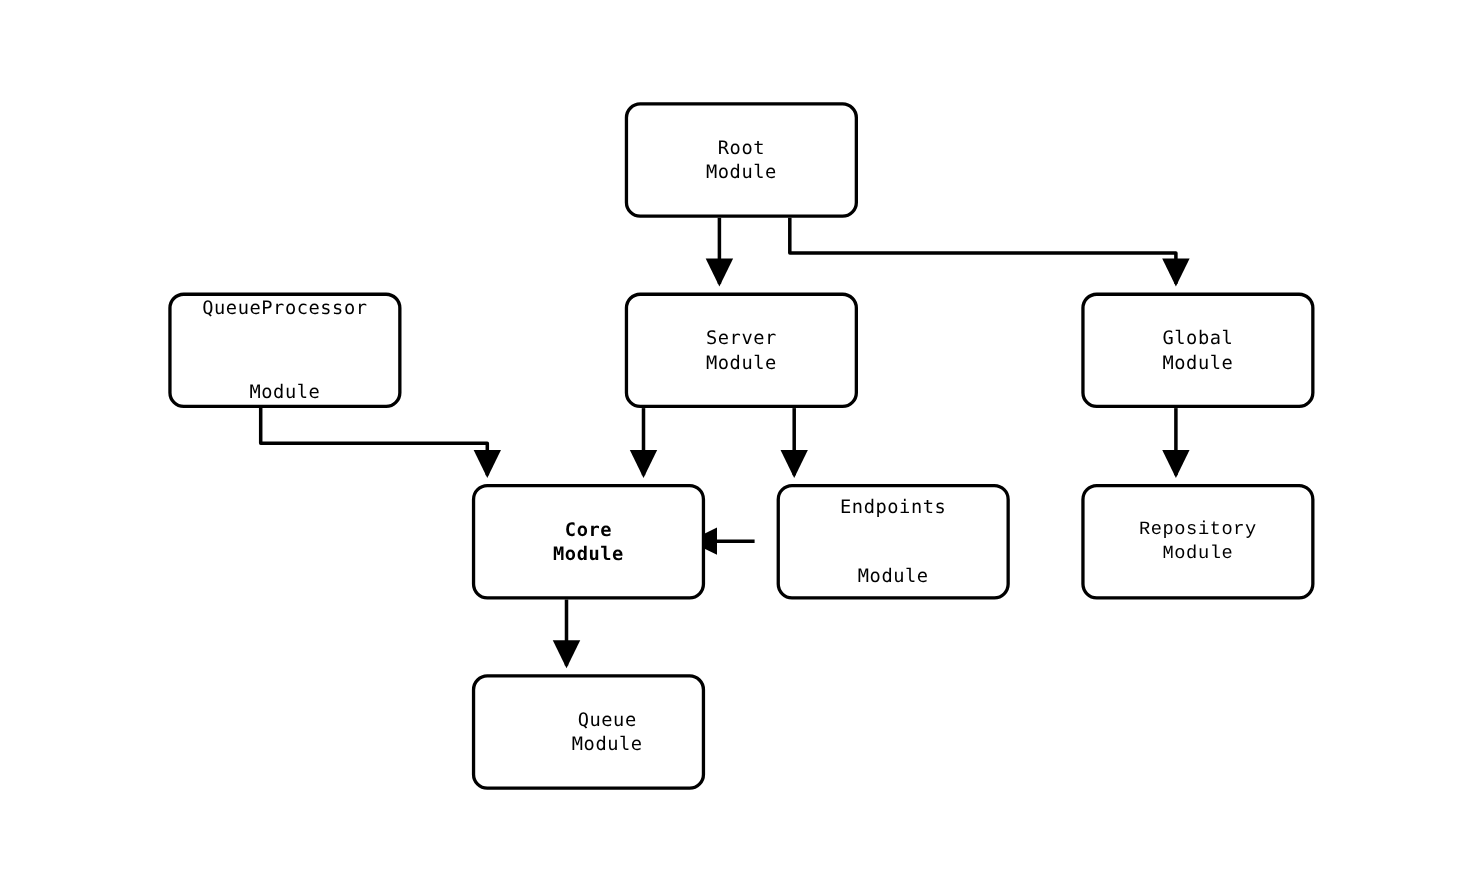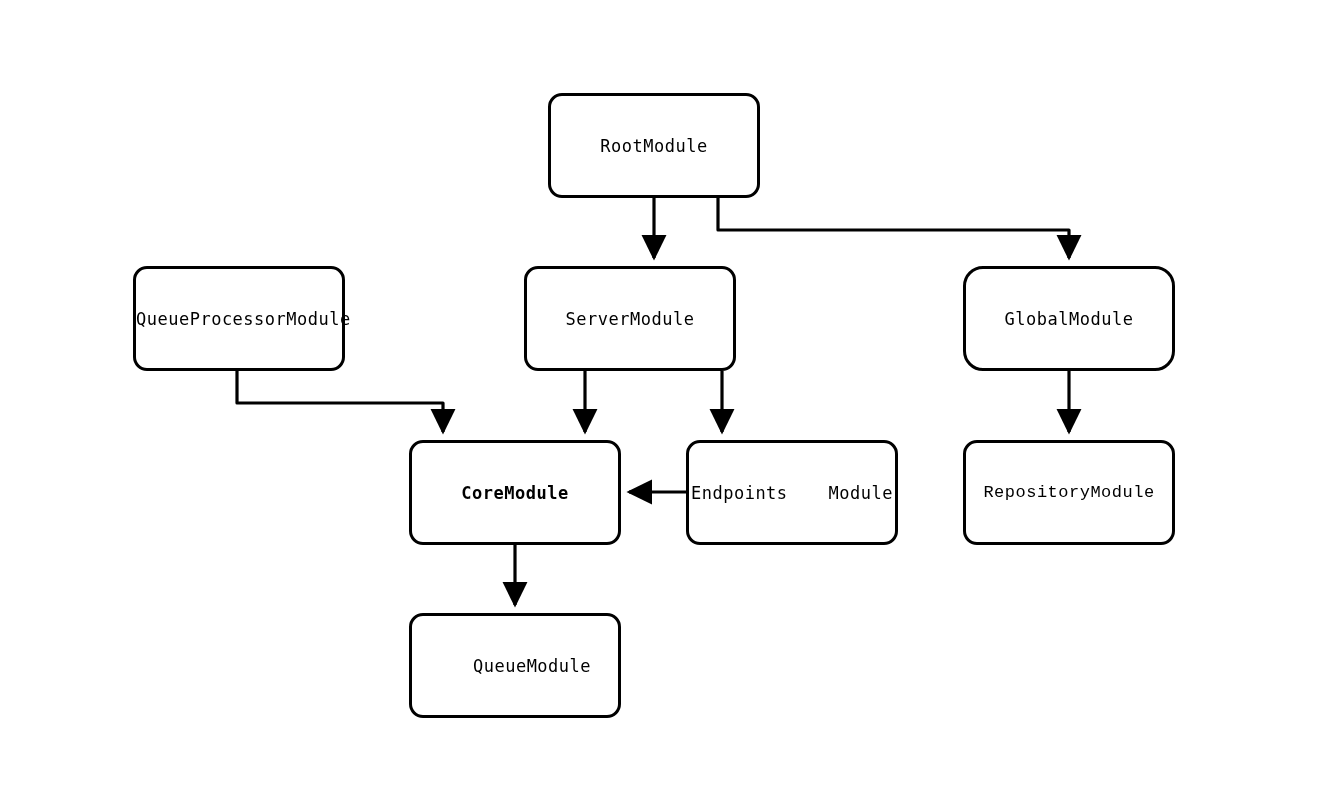--- a/index.html
+++ b/index.html
@@ -23,29 +23,30 @@
     height: 809px;
     pointer-events: none;
   }
   .node {
     position: absolute;
     box-sizing: border-box;
     border: 3px solid #000000;
     border-radius: 14px;
     background: #ffffff;
     display: flex;
-    flex-direction: row;
+    flex-direction: column;
     align-items: center;
     justify-content: center;
     text-align: center;
     color: #000000;
     font-size: 17px;
     line-height: 22px;
     letter-spacing: 0.5px;
     z-index: 2;
+    margin-left: 20px;
   }
   .node .l1, .node .l2 {
     display: block;
     white-space: nowrap;
   }
 </style>
 </head>
 <body>
 
 <div id="canvas">
@@ -79,26 +80,26 @@
   <div class="node" style="left:548px;top:93px;width:212px;height:105px;">
     <span class="l1">Root</span>
     <span class="l2">Module</span>
   </div>
 
   <div class="node" style="left:133px;top:266px;width:212px;height:105px;justify-content:space-between;">
     <span class="l1">QueueProcessor</span>
     <span class="l2">Module</span>
   </div>
 
-  <div class="node" style="left:524px;top:266px;width:212px;height:105px;">
+  <div class="node" style="left:548px;top:266px;width:212px;height:105px;">
     <span class="l1">Server</span>
     <span class="l2">Module</span>
   </div>
 
-  <div class="node" style="left:963px;top:266px;width:212px;height:105px;border-radius:20px;">
+  <div class="node" style="left:963px;top:266px;width:212px;height:105px;">
     <span class="l1">Global</span>
     <span class="l2">Module</span>
   </div>
 
   <div class="node" style="left:409px;top:440px;width:212px;height:105px;font-weight:bold;">
     <span class="l1">Core</span>
     <span class="l2">Module</span>
   </div>
 
   <div class="node" style="left:686px;top:440px;width:212px;height:105px;gap:41px;">

